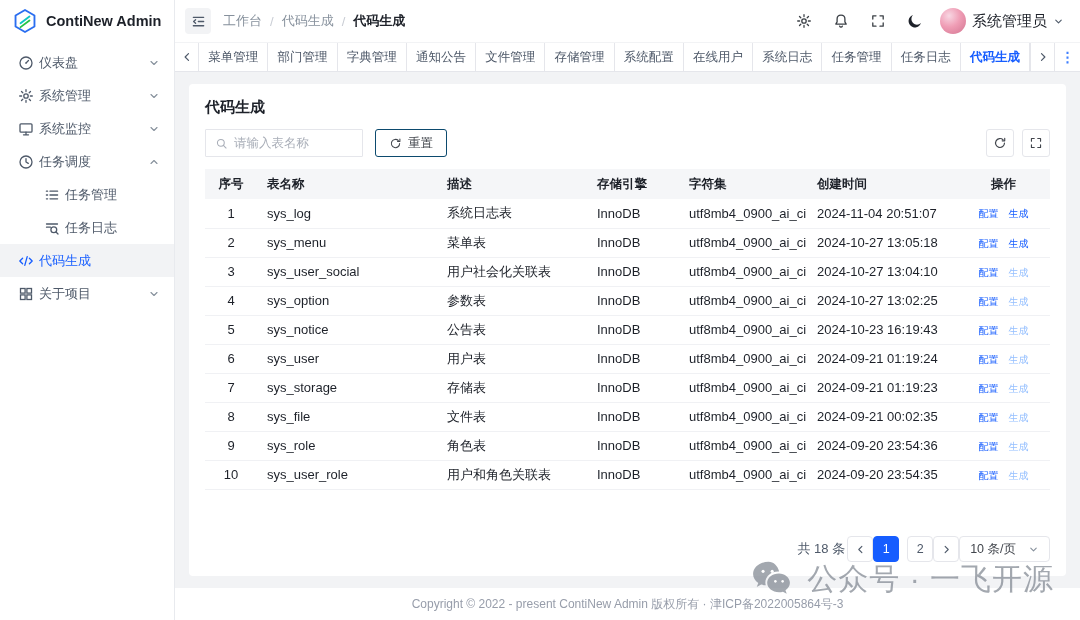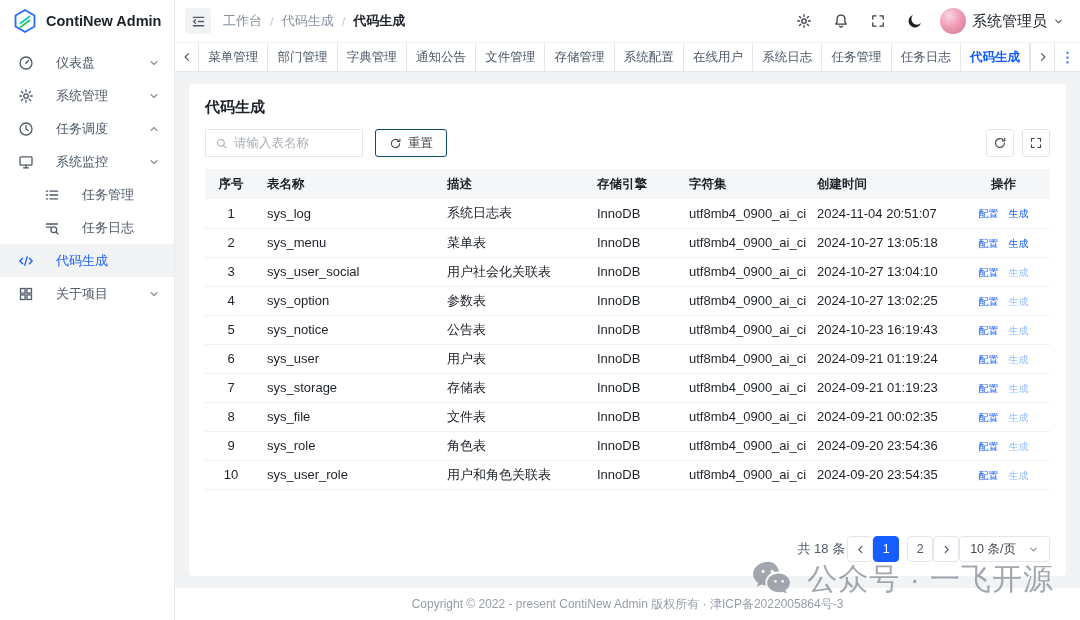--- a/index.html
+++ b/index.html
@@ -7,21 +7,21 @@
   html,body { width:1080px; height:620px; }
   body { font-family:"Liberation Sans","DejaVu Sans",sans-serif; display:flex; background:#fff; color:#1d2129; overflow:hidden; position:relative; }
   svg { display:block; }
 
   
   .sidebar { width:175px; min-width:175px; background:#fff; border-right:1px solid #e8eaee; display:flex; flex-direction:column; }
   .logo { height:42px; display:flex; align-items:center; gap:8px; padding:0 12px; cursor:pointer; }
   .logo svg { width:26px; height:26px; }
   .logo-text { font-size:14.5px; font-weight:700; color:#1d2129; white-space:nowrap; }
   .side-menu { padding-top:4px; display:flex; flex-direction:column; }
-  .side-item { height:33px; display:flex; align-items:center; gap:22px; padding:0 14px 0 18px; font-size:13px; color:#4e5969; cursor:pointer; }
+  .side-item { height:33px; display:flex; align-items:center; gap:5px; padding:0 14px 0 18px; font-size:13px; color:#4e5969; cursor:pointer; }
   .side-item.sub { padding-left:44px; }
   .side-item.active { background:#f2f3f5; color:#165dff; }
   .side-item.active .side-icon { color:#165dff; }
   .side-icon { width:16px; height:16px; color:#4e5969; flex:none; }
   .side-icon svg { width:16px; height:16px; }
   .side-label { flex:1; white-space:nowrap; }
   .side-chevron { color:#86909c; width:12px; height:12px; }
   .side-chevron svg { width:12px; height:12px; }
 
   
@@ -130,43 +130,43 @@
         </span>
         <span class="side-label">系统管理</span>
         <span class="side-chevron">
           <svg viewBox="0 0 16 16" fill="none" stroke="currentColor" stroke-width="1.5" stroke-linecap="round" stroke-linejoin="round">
             <path d="M4 6l4 4 4-4"></path>
           </svg>
         </span>
       </div>
       <div class="side-item">
         <span class="side-icon">
+          <svg viewBox="0 0 16 16" fill="none" stroke="currentColor" stroke-width="1.3" stroke-linecap="round">
+            <rect x="2" y="2.8" width="12" height="8.4" rx="1"></rect>
+            <path d="M5.5 13.8h5M8 11.2v2.6"></path>
+          </svg>
+        </span>
+        <span class="side-label">系统监控</span>
+        <span class="side-chevron">
+          <svg viewBox="0 0 16 16" fill="none" stroke="currentColor" stroke-width="1.5" stroke-linecap="round" stroke-linejoin="round">
+            <path d="M4 6l4 4 4-4"></path>
+          </svg>
+        </span>
+      </div>
+      <div class="side-item">
+        <span class="side-icon">
           <svg viewBox="0 0 16 16" fill="none" stroke="currentColor" stroke-width="1.3">
             <circle cx="8" cy="8" r="6"></circle>
             <path d="M8 4.6V8l2.3 1.4" stroke-linecap="round"></path>
           </svg>
         </span>
         <span class="side-label">任务调度</span>
         <span class="side-chevron">
           <svg viewBox="0 0 16 16" fill="none" stroke="currentColor" stroke-width="1.5" stroke-linecap="round" stroke-linejoin="round">
             <path d="M4 10l4-4 4 4"></path>
-          </svg>
-        </span>
-      </div>
-      <div class="side-item">
-        <span class="side-icon">
-          <svg viewBox="0 0 16 16" fill="none" stroke="currentColor" stroke-width="1.3" stroke-linecap="round">
-            <rect x="2" y="2.8" width="12" height="8.4" rx="1"></rect>
-            <path d="M5.5 13.8h5M8 11.2v2.6"></path>
-          </svg>
-        </span>
-        <span class="side-label">系统监控</span>
-        <span class="side-chevron">
-          <svg viewBox="0 0 16 16" fill="none" stroke="currentColor" stroke-width="1.5" stroke-linecap="round" stroke-linejoin="round">
-            <path d="M4 6l4 4 4-4"></path>
           </svg>
         </span>
       </div>
       <div class="side-item sub">
         <span class="side-icon">
           <svg viewBox="0 0 16 16" fill="none" stroke="currentColor" stroke-width="1.3" stroke-linecap="round">
             <path d="M2.4 4.2h1.2M2.4 8h1.2M2.4 11.8h1.2M6 4.2h7.6M6 8h7.6M6 11.8h7.6"></path>
           </svg>
         </span>
         <span class="side-label">任务管理</span>

